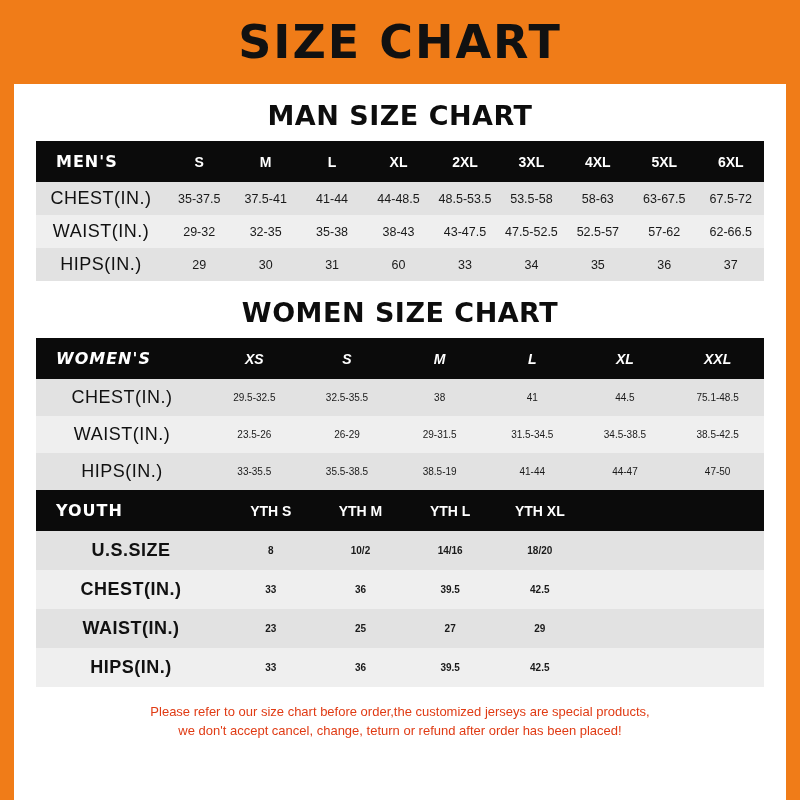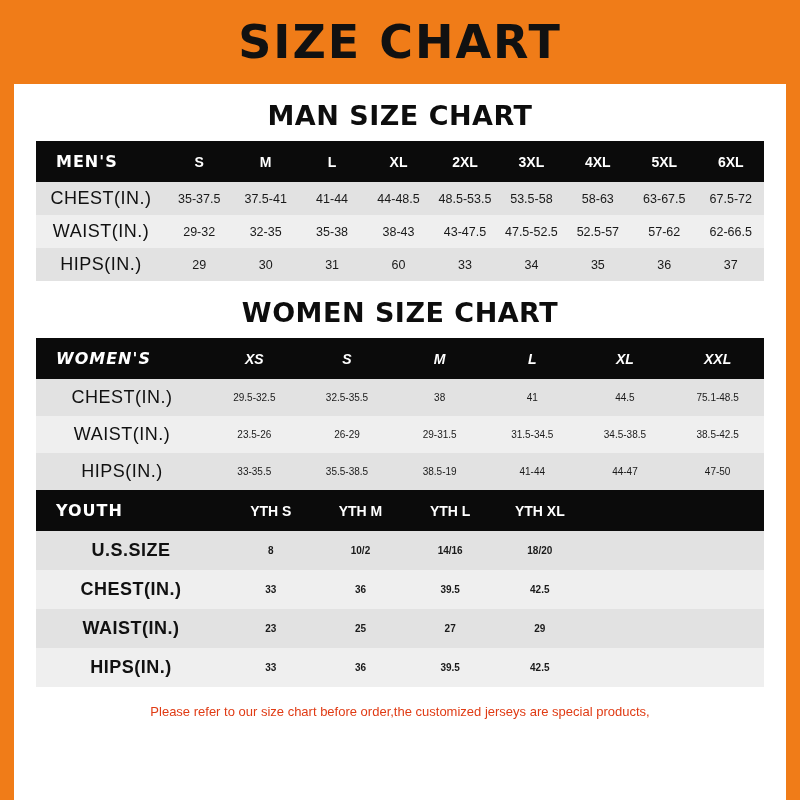--- a/index.html
+++ b/index.html
@@ -265,15 +265,16 @@
           <td>42.5</td>
           <td></td>
           <td></td>
         </tr>
       </tbody>
     </table>
   </div>
 
   <div class="note">
     <span class="line">Please refer to our size chart before order,the customized jerseys are special products,</span>
+    <span class="line">we don't accept cancel, change, teturn or refund after order has been placed!</span>
   </div>
 
 </div>
 
 </body></html>

